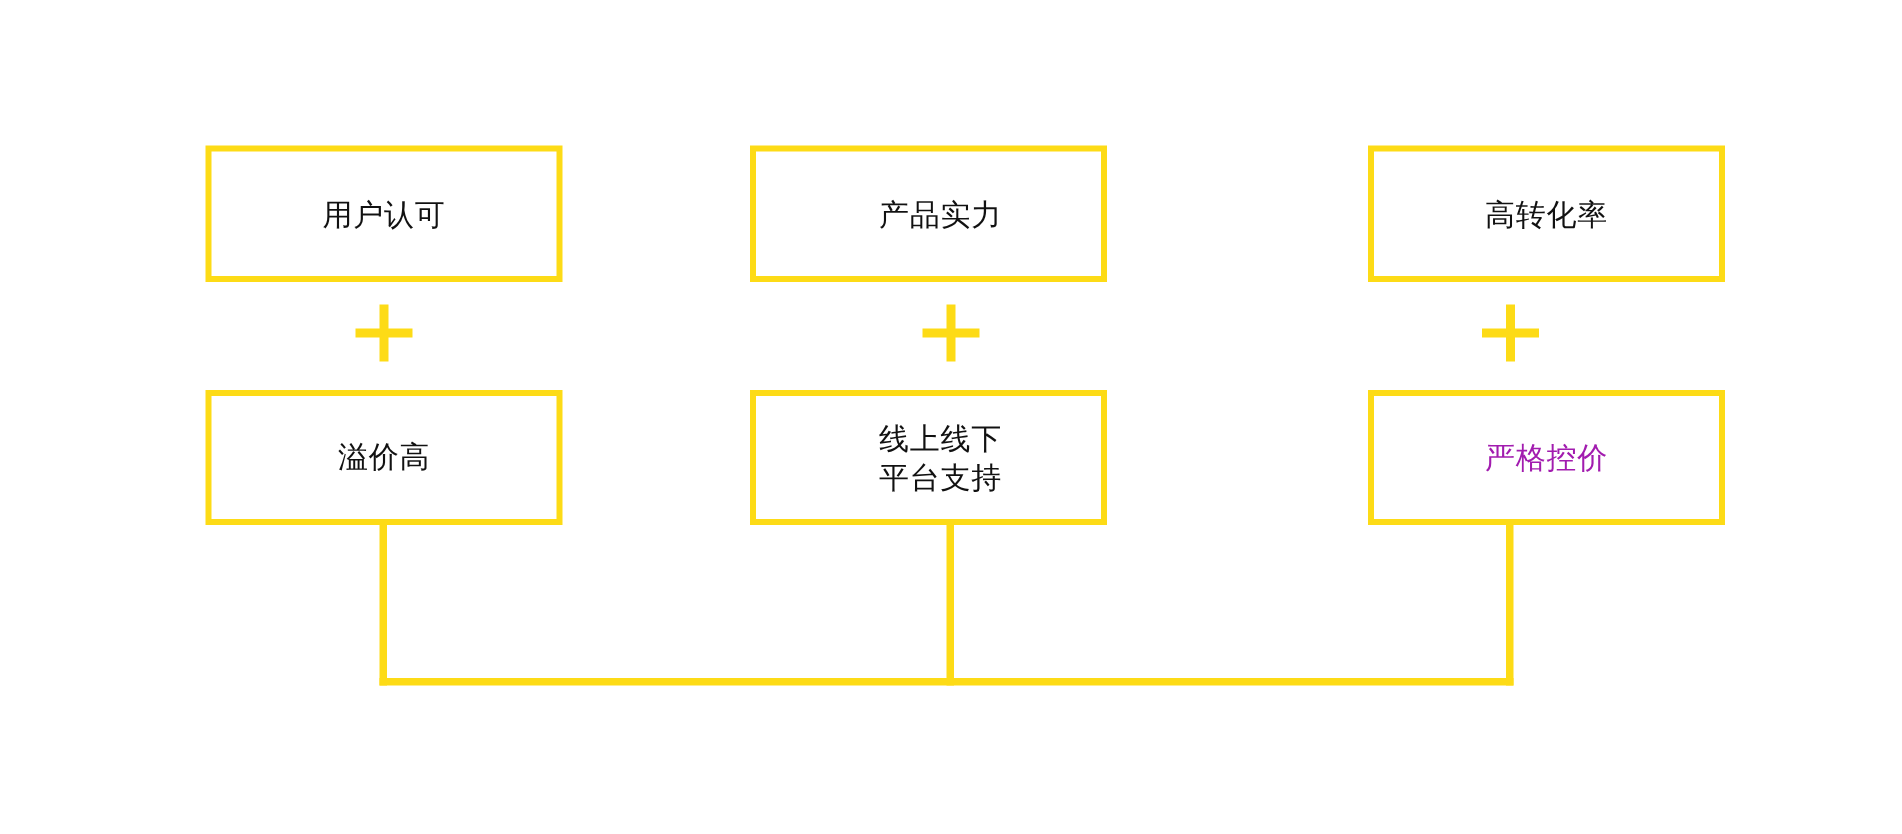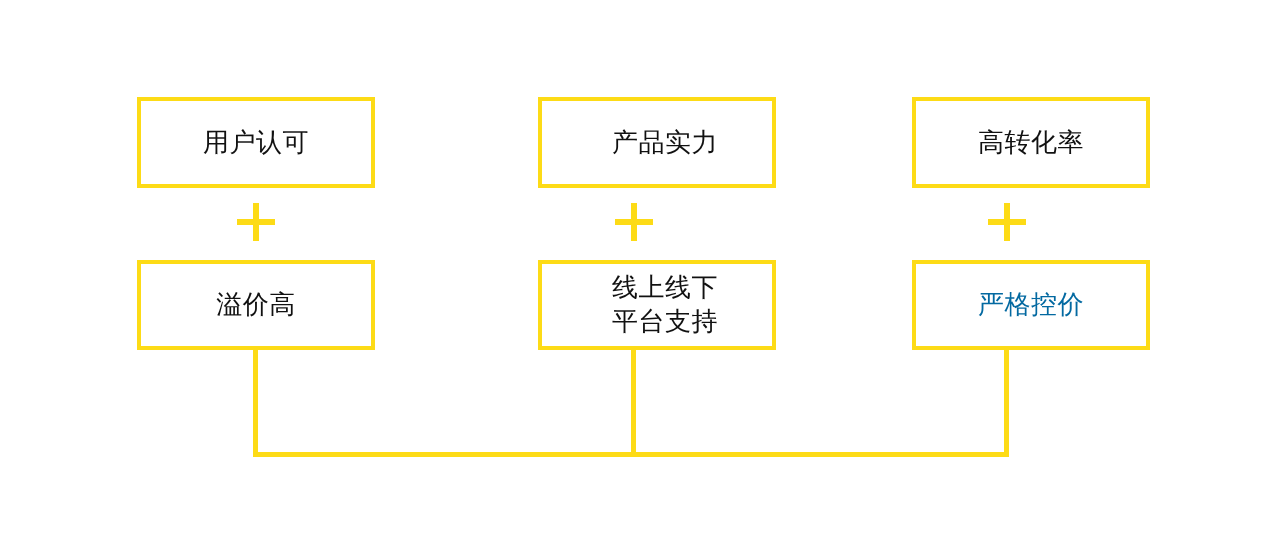--- a/index.html
+++ b/index.html
@@ -27,26 +27,26 @@
     background: #ffffff;
     display: flex;
     align-items: center;
     justify-content: center;
     text-align: center;
   }
   .node-box.top    { height: 91px; top: 97px; }
   .node-box.bottom { height: 90px; top: 260px; }
 
   .col1 { left: 137px; }
-  .col2 { left: 538px; padding-left: 16px; }
+  .col2 { left: 500px; padding-left: 16px; }
   .col3 { left: 912px; }
 
   .node-label {
     color: #111111;
-    font-size: 26px;
+    font-size: 20px;
     line-height: 1.30;
     letter-spacing: 0.5px;
     white-space: pre-line;
     font-family: "DejaVu Serif", "Liberation Serif", serif;
   }
 
   
   .plus-sign {
     position: absolute;
     width: 38px;
@@ -124,21 +124,21 @@
   </div>
 
   <div class="node-box top col3">
     <span class="node-label" style="color: rgb(17, 17, 17);">高转化率</span>
   </div>
   <div class="plus-sign plus3">
     <span class="bar-h"></span>
     <span class="bar-v"></span>
   </div>
   <div class="node-box bottom col3">
-    <span class="node-label" style="color: #0369a1;">严格控价</span>
+    <span class="node-label" style="color: #a21caf;">严格控价</span>
   </div>
 
   <div class="drop-line drop1"></div>
   <div class="drop-line drop2"></div>
   <div class="drop-line drop3"></div>
   <div class="merge-bar"></div>
 
 </div>
 
 </body></html>

